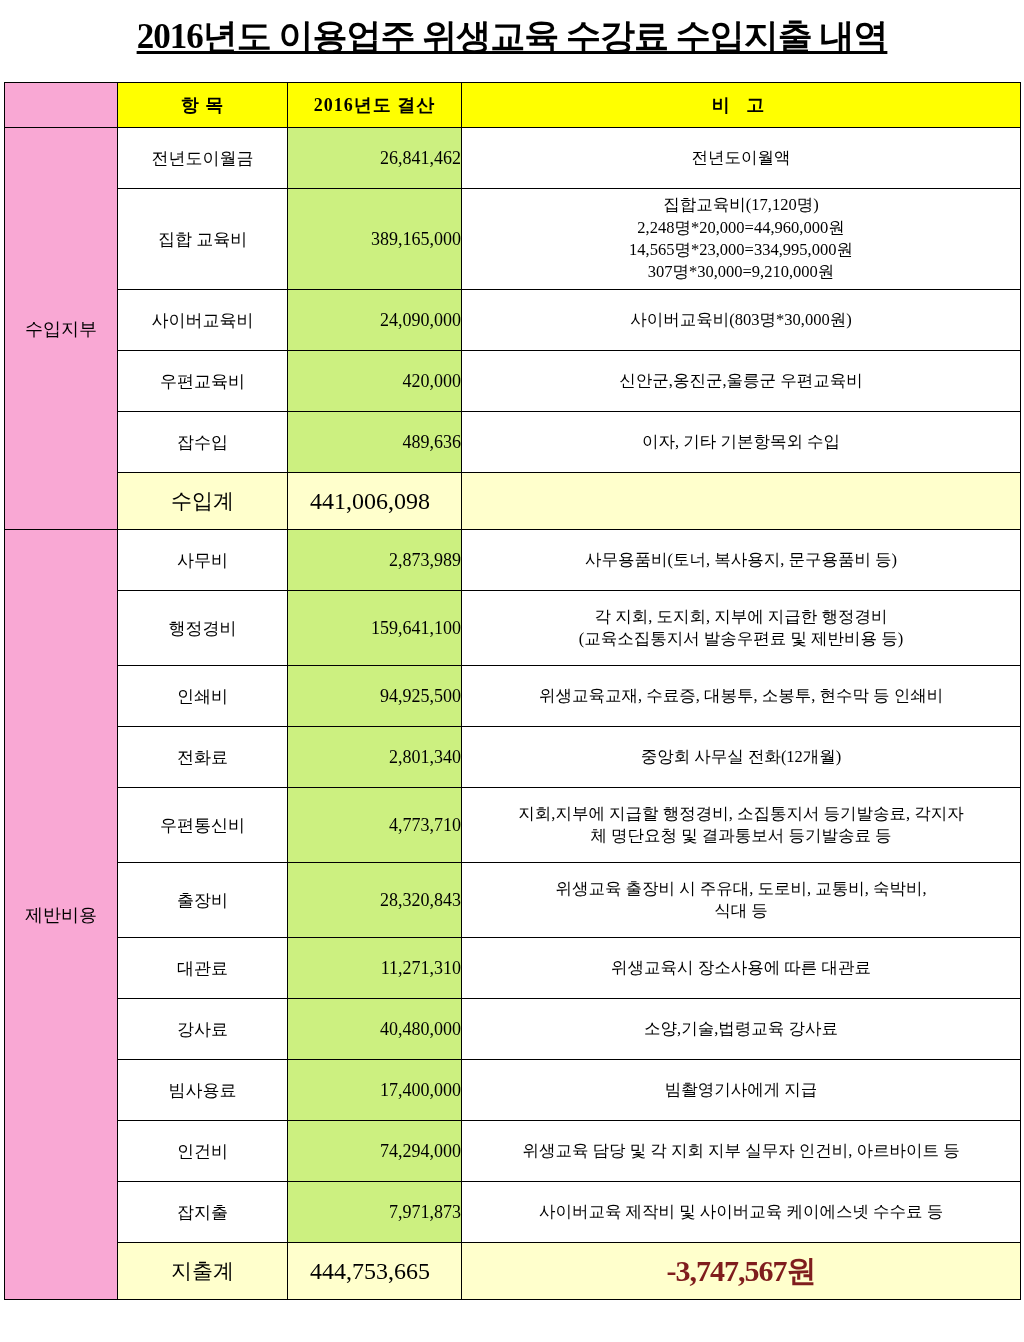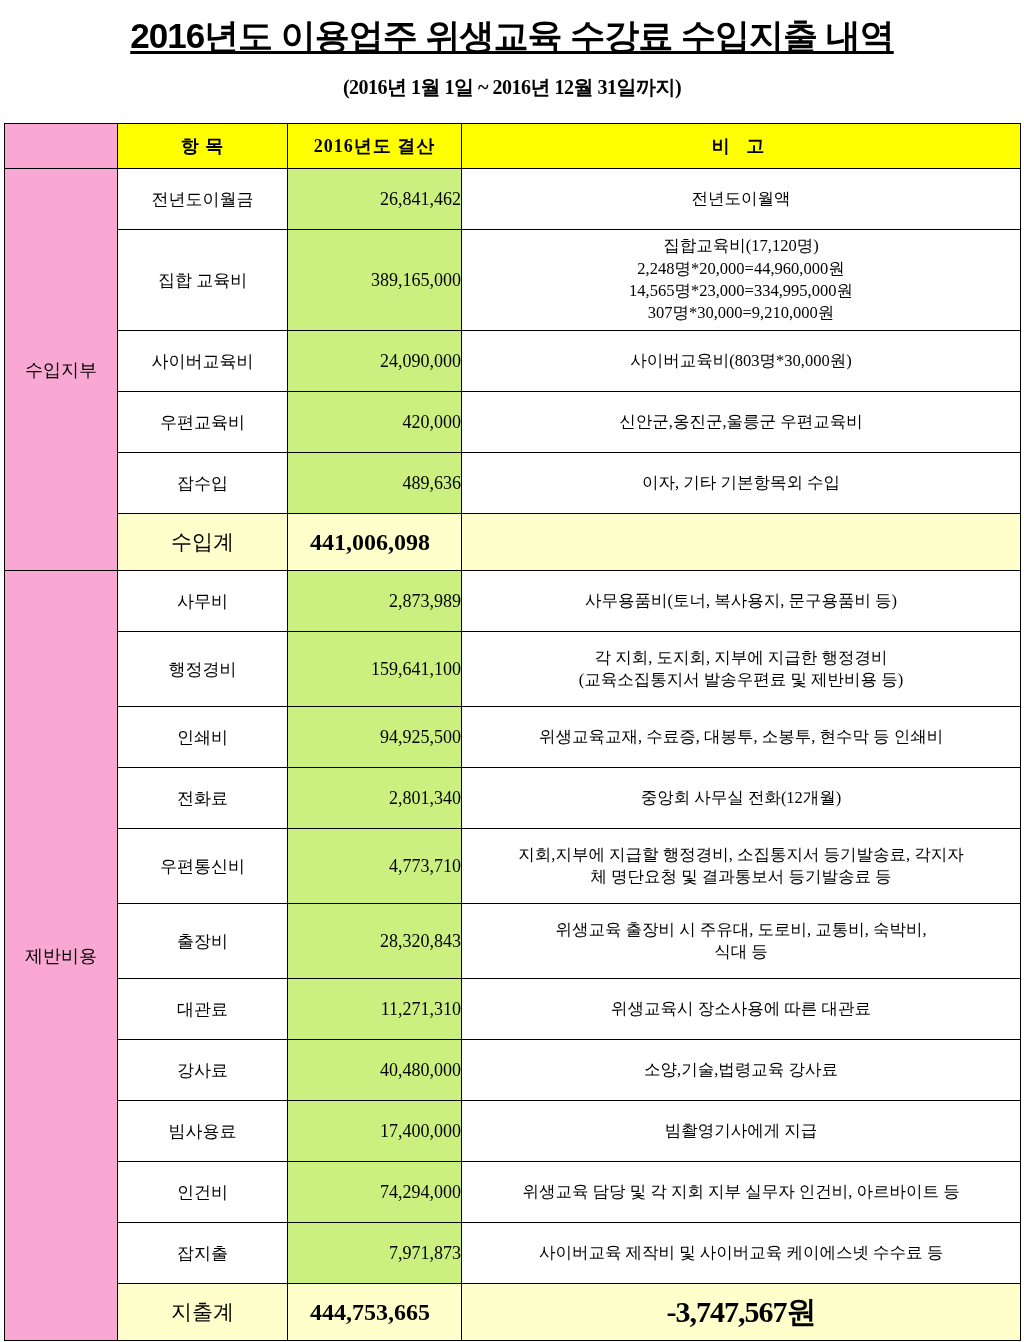--- a/index.html
+++ b/index.html
@@ -15,21 +15,21 @@
     overflow: hidden;
   }
   .page {
     position: relative;
     width: 1024px;
     height: 1342px;
     box-sizing: border-box;
   }
   .doc-title {
     text-align: center;
-    font-family: Liberation Sans, sans-serif;
+    font-family: Liberation Serif, serif;
     font-size: 35px;
     font-weight: bold;
     letter-spacing: -1px;
     margin: 13px 0 14px 0;
     text-decoration: underline;
     text-underline-offset: 3px;
   }
   .doc-subtitle {
     text-align: center;
     font-size: 20px;
@@ -97,41 +97,40 @@
   .total .note-cell {
     background: #ffffcc;
   }
   .total .item-cell {
     font-size: 21px;
     font-weight: normal;
     height: 56px;
   }
   .total .amt-cell {
     font-size: 24px;
-    font-weight: bold;
+    font-weight: normal;
     text-align: center;
     padding-right: 9px;
   }
   .total .note-cell {
     text-align: center;
     font-size: 30px;
     font-weight: bold;
-    color: #000000;
+    color: #7f1d1d;
     letter-spacing: -1px;
   }
   .tall-note { height: 100px; }
   .two-line { height: 74px; }
 </style>
 </head>
 <body>
 
 <div class="page">
 
   <div class="doc-title">2016년도 이용업주 위생교육 수강료 수입지출 내역</div>
-  <div class="doc-subtitle">(2016년 1월 1일 ~ 2016년 12월 31일까지)</div>
 
   <table class="ledger">
     <colgroup>
       <col class="c-group">
       <col class="c-item">
       <col class="c-amt">
       <col class="c-note">
     </colgroup>
     <tbody>
 

